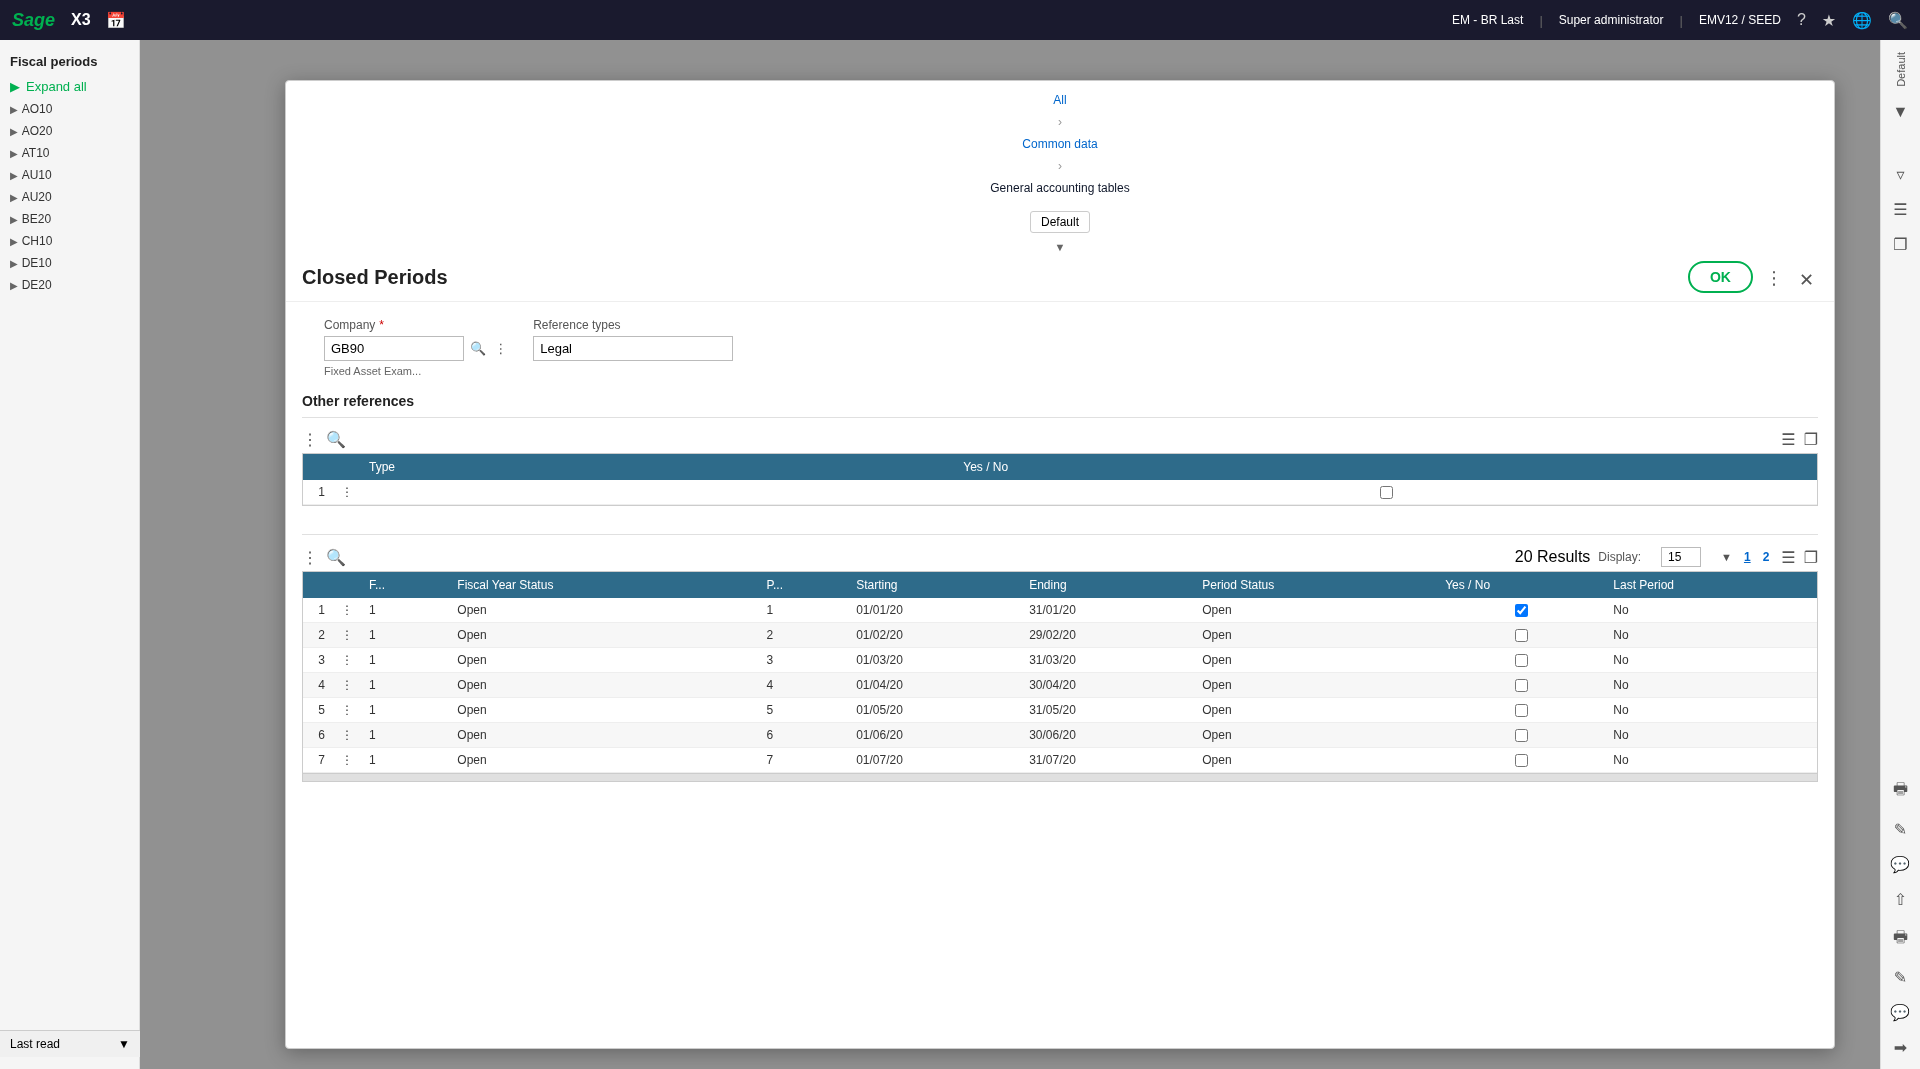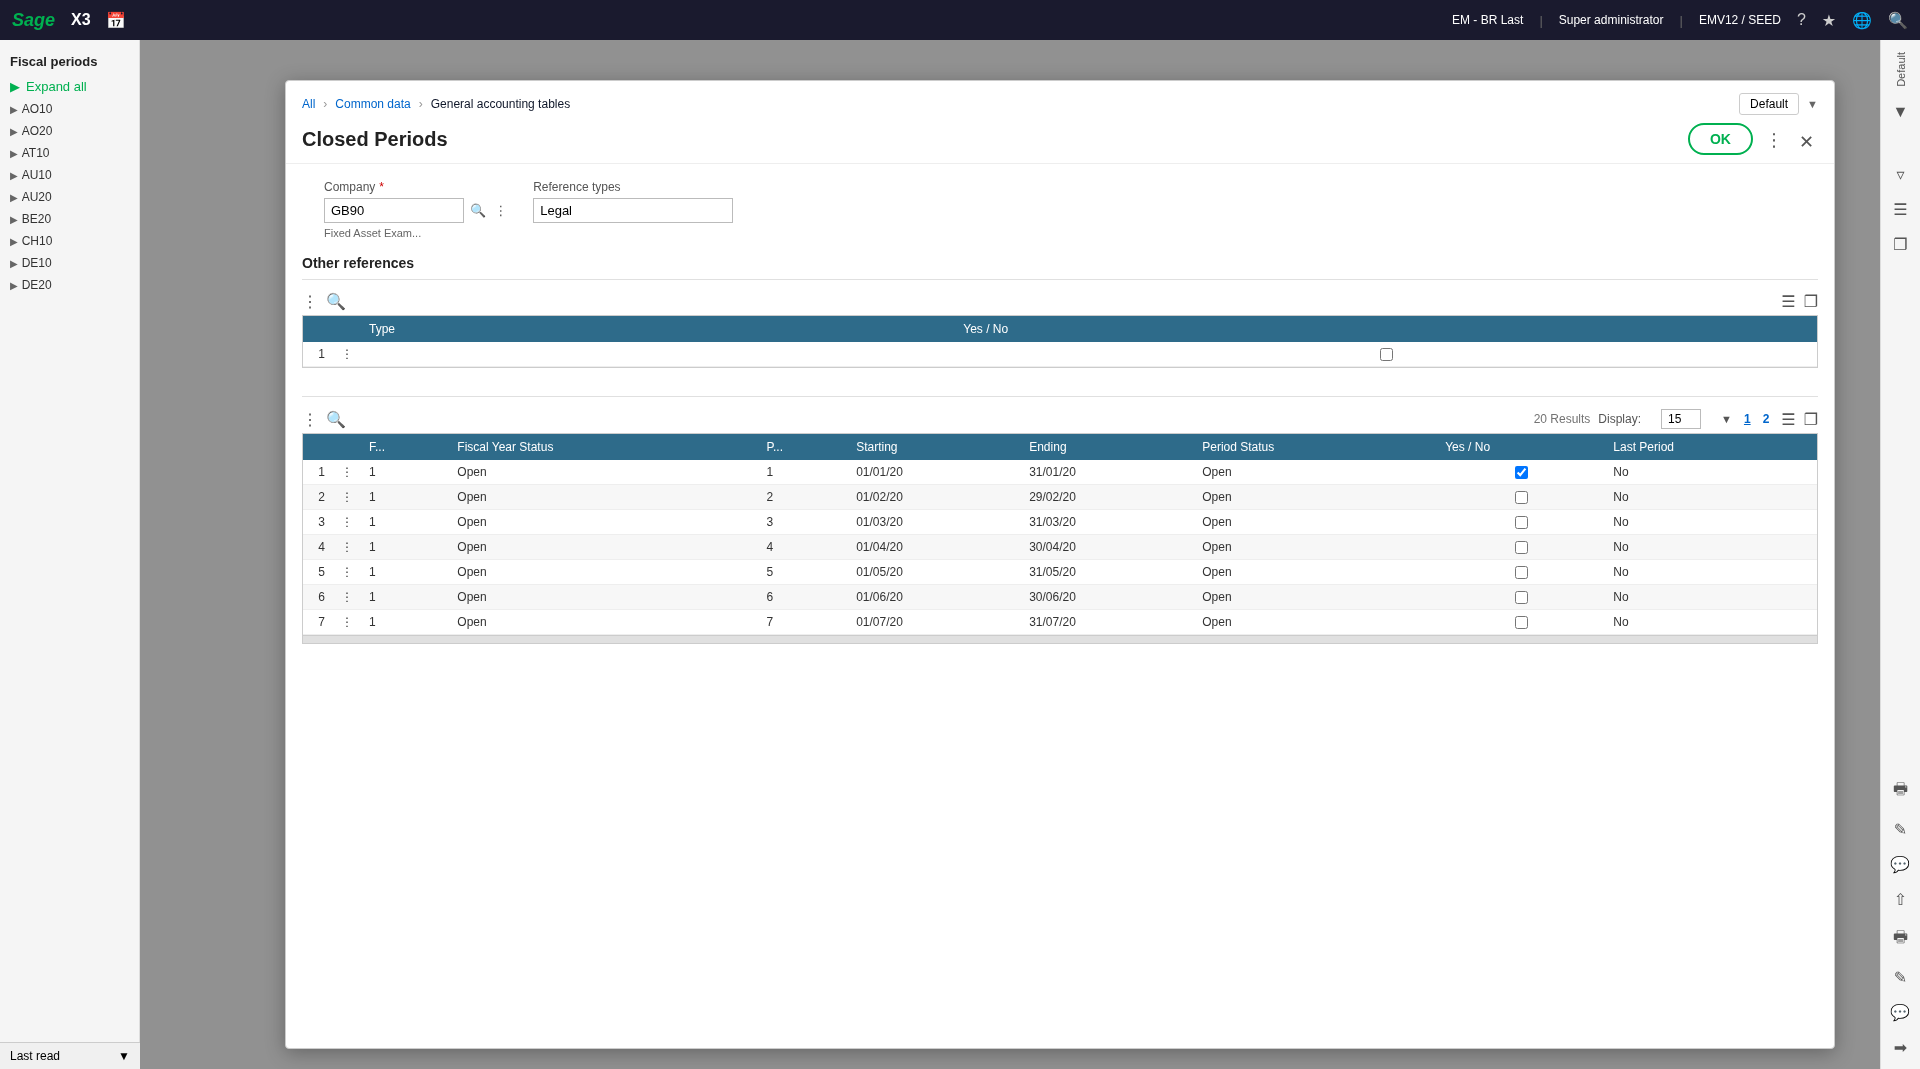--- a/index.html
+++ b/index.html
@@ -42,21 +42,21 @@
 
     
     .dialog {
       position: absolute; top: 40px; left: 145px; right: 45px; bottom: 20px;
       background: #fff; border: 1px solid #ccc; border-radius: 4px; box-shadow: 0 4px 20px rgba(0,0,0,0.3);
       display: flex; flex-direction: column; overflow: hidden;
     }
 
     
     .dialog-header { padding: 12px 16px 8px 16px; border-bottom: 1px solid #eee; }
-    .dialog-breadcrumb { display: flex; align-items: center; gap: 8px; font-size: 12px; color: #666; margin-bottom: 8px; }
+    .dialog-breadcrumb { display: flex; align-items: center; gap: 8px; font-size: 12px; color: #666; margin-bottom: 8px; flex-direction: column; }
     .breadcrumb-link { color: #0066cc; cursor: pointer; }
     .breadcrumb-sep { color: #999; }
     .breadcrumb-current { color: #0f172a; }
     .default-btn { border: 1px solid #ccc; background: #fff; padding: 3px 10px; border-radius: 3px; cursor: pointer; font-size: 12px; }
 
     .dialog-title-row { display: flex; align-items: center; }
     .dialog-title { font-size: 20px; font-weight: bold; color: #222; }
     .dialog-title-actions { margin-left: auto; display: flex; align-items: flex-end; gap: 8px; }
     .ok-btn {
       border: 2px solid #00b050; color: #00b050; background: transparent;
@@ -80,21 +80,21 @@
     .form-hint { font-size: 11px; color: #666; }
 
     
     .section-title { font-size: 14px; font-weight: bold; color: #222; margin-bottom: 8px; }
     .section-divider { border: none; border-top: 1px solid #e0e0e0; margin-bottom: 12px; }
 
     
     .table-toolbar { display: flex; align-items: center; gap: 8px; margin-bottom: 4px; }
     .toolbar-icon { cursor: pointer; color: #555; font-size: 16px; }
     .toolbar-spacer { flex: 1; }
-    .results-info { font-size: 12px; color: #737373; margin-left: 12px; }
+    .results-info { font-size: 16px; color: #000000; margin-left: 12px; }
     .display-info { font-size: 12px; color: #555; display: flex; align-items: center; gap: 20px; }
     .display-num { border: 1px solid #bbb; padding: 2px 6px; font-size: 12px; width: 40px; }
     .page-nums { display: flex; gap: 4px; align-items: center; }
     .page-num { font-size: 12px; cursor: pointer; padding: 2px 4px; font-weight: bold; color: #0066cc; }
     .page-num.active { text-decoration: underline; }
 
     
     .data-table { width: 100%; border-collapse: collapse; font-size: 12px; }
     .data-table th {
       background: #2e6b8a; color: #fff; padding: 6px 8px; text-align: left; font-weight: normal; white-space: nowrap;
@@ -170,21 +170,21 @@
     </div>
     <div class="sidebar-item">
       <span class="chevron">▶</span>
       <span>DE10</span>
     </div>
     <div class="sidebar-item">
       <span class="chevron">▶</span>
       <span>DE20</span>
     </div>
 
-    <div style="position:absolute;bottom:0;left:0;width:140px;background:#f0f0f0;border-top:1px solid #ccc;padding:6px 10px;font-size:12px;display:flex;justify-content:space-between;align-items:center;">
+    <div style="position:absolute;bottom:12px;left:0;width:140px;background:#f0f0f0;border-top:1px solid #ccc;padding:6px 10px;font-size:12px;display:flex;justify-content:space-between;align-items:center;">
       <span>Last read</span>
       <span>▼</span>
     </div>
   </div>
 
   <div class="content-area">
 
     <div class="overlay"></div>
 
     <div class="dialog">

